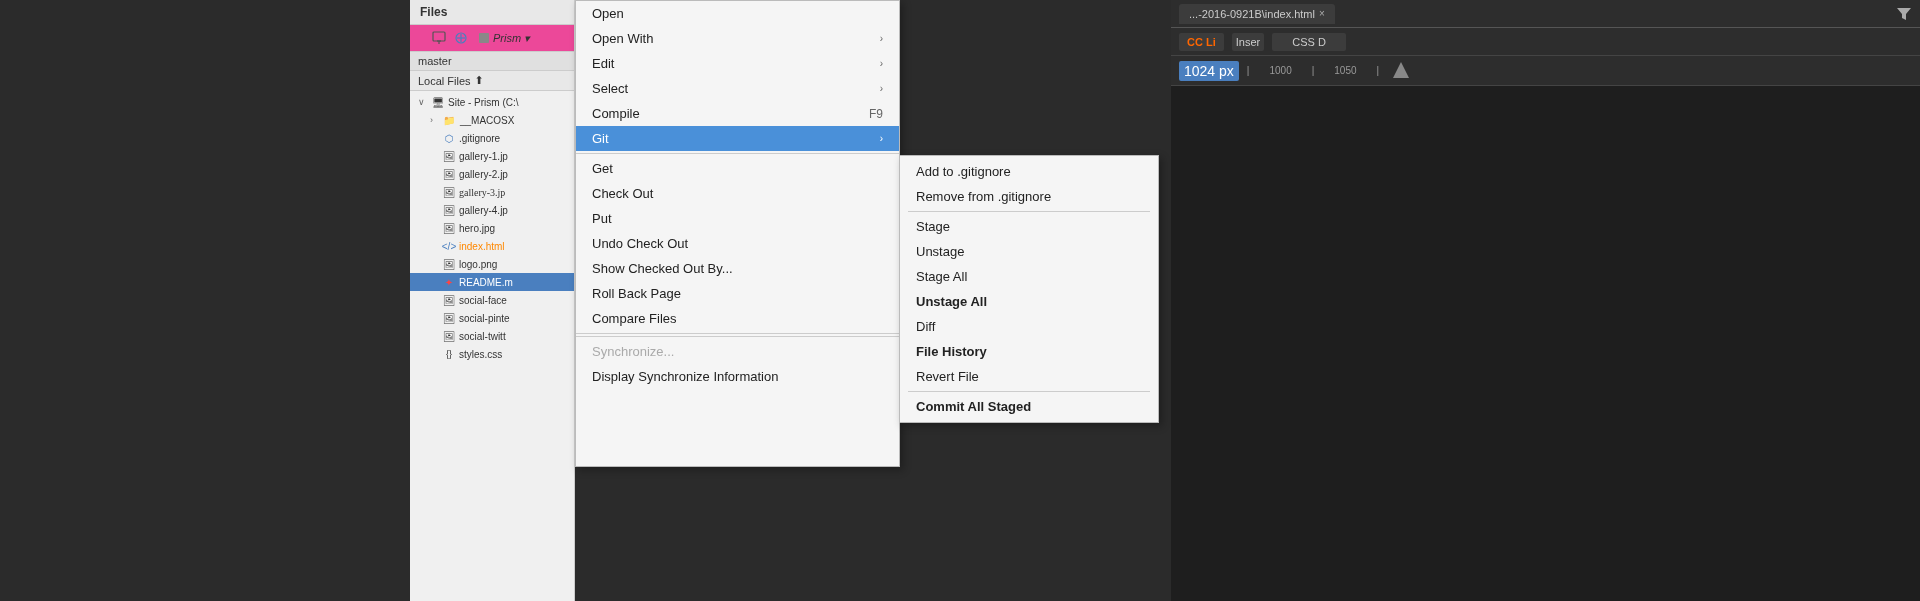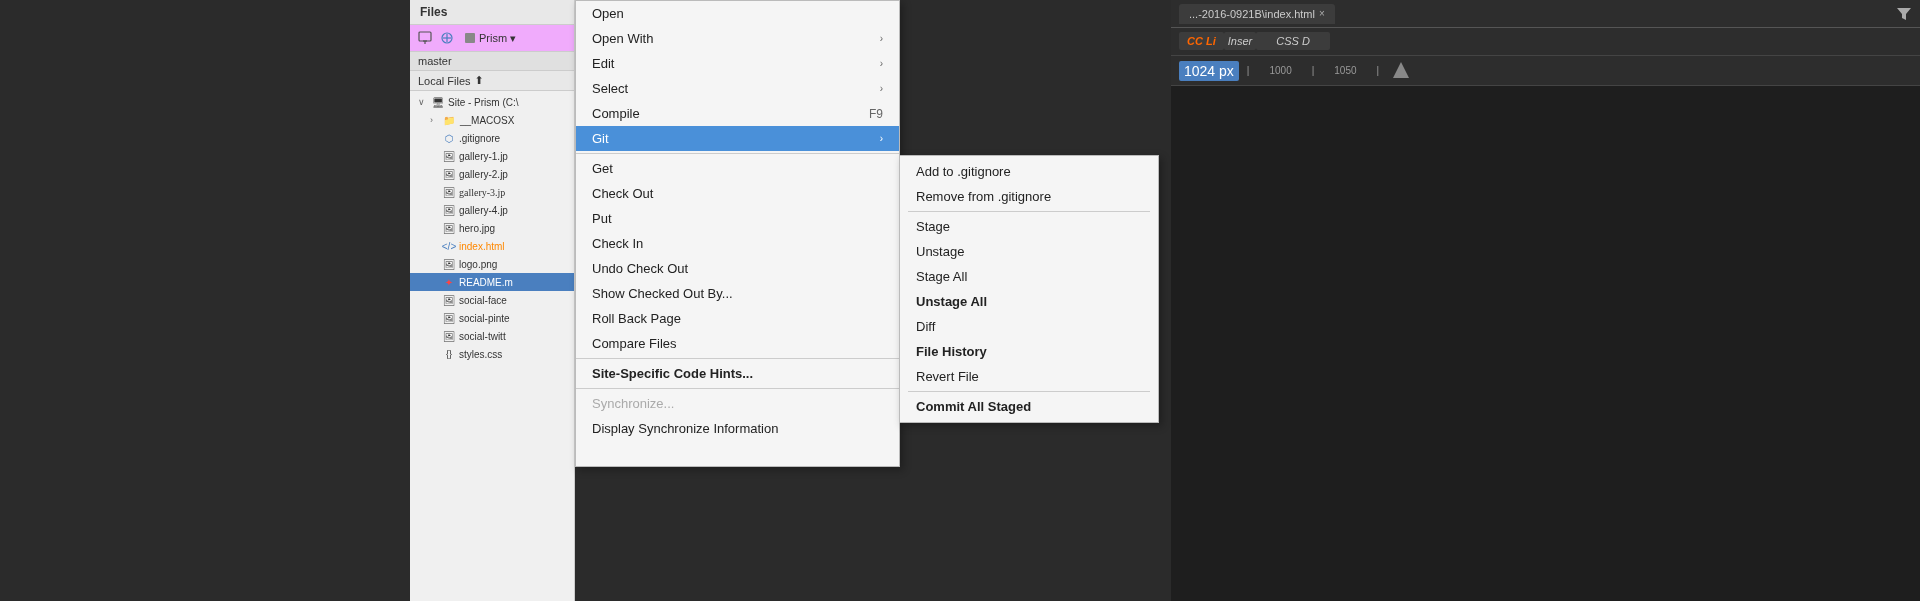--- a/index.html
+++ b/index.html
@@ -29,24 +29,25 @@
       padding: 5px 10px;
       font-size: 12px;
       font-weight: bold;
       color: #333;
       border-bottom: 1px solid #ccc;
     }
 
     .files-toolbar {
       display: flex;
       align-items: center;
-      padding: 4px 6px;
+      padding: 4px 20px;
       gap: 4px;
-      background: #f0abfc;
+      background: #ec4899;
       border-bottom: 1px solid #ccc;
+      font-style: italic;
     }
 
     .toolbar-icon {
       width: 18px;
       height: 18px;
       display: flex;
       align-items: center;
       justify-content: center;
       font-size: 11px;
       cursor: pointer;
@@ -440,45 +441,39 @@
   </div>
 
   <div class="menu-item">
     <span>Check Out</span>
   </div>
 
   <div class="menu-item">
     <span>Put</span>
   </div>
 
-  <div class="menu-item">
-    <span>Check In</span>
-  </div>
 
   <div class="menu-item">
     <span>Undo Check Out</span>
   </div>
 
   <div class="menu-item">
     <span>Show Checked Out By...</span>
   </div>
 
   <div class="menu-item">
     <span>Roll Back Page</span>
   </div>
 
   <div class="menu-item">
     <span>Compare Files</span>
   </div>
 
   <div class="menu-separator"></div>
 
-  <div class="menu-item bold-item">
-    <span>Site-Specific Code Hints...</span>
-  </div>
 
   <div class="menu-separator"></div>
 
   <div class="menu-item disabled">
     <span>Synchronize...</span>
   </div>
 
   <div class="menu-item">
     <span>Display Synchronize Information</span>
   </div>
@@ -536,21 +531,21 @@
       <span class="editor-tab-close">×</span>
     </div>
 
     <div style="margin-left:auto; display:flex; align-items:center; gap:8px;">
       <svg width="16" height="16" viewBox="0 0 16 16" fill="#aaa">
         <polygon points="1,2 15,2 10,8 10,14 6,12 6,8" fill="#aaa"></polygon>
       </svg>
     </div>
   </div>
 
-  <div style="display:flex; align-items:flex-start; background:#2d2d2d; padding:4px 8px; border-bottom:1px solid #444; height:28px;font-style:italic;">
+  <div style="display:flex; align-items:flex-end; background:#2d2d2d; padding:4px 8px; gap:8px; border-bottom:1px solid #444; height:28px;">
     <div style="display:flex; align-items:center; gap:4px; background:#3c3c3c; padding:3px 8px; border-radius:2px; cursor:pointer;">
       <span style="color:#ff6600; font-size:11px; font-weight:bold;">CC Li</span>
     </div>
     <div style="display:flex; align-items:center; gap:4px; background:#3c3c3c; padding:3px 4px; border-radius:2px; cursor:pointer;">
       <span style="color:#ccc; font-size:11px;">Inser</span>
     </div>
     <div style="display:flex; align-items:center; gap:4px; background:#3c3c3c; padding:3px 20px; border-radius:2px; cursor:pointer;">
       <span style="color:#ccc; font-size:11px;">CSS D</span>
     </div>
   </div>

